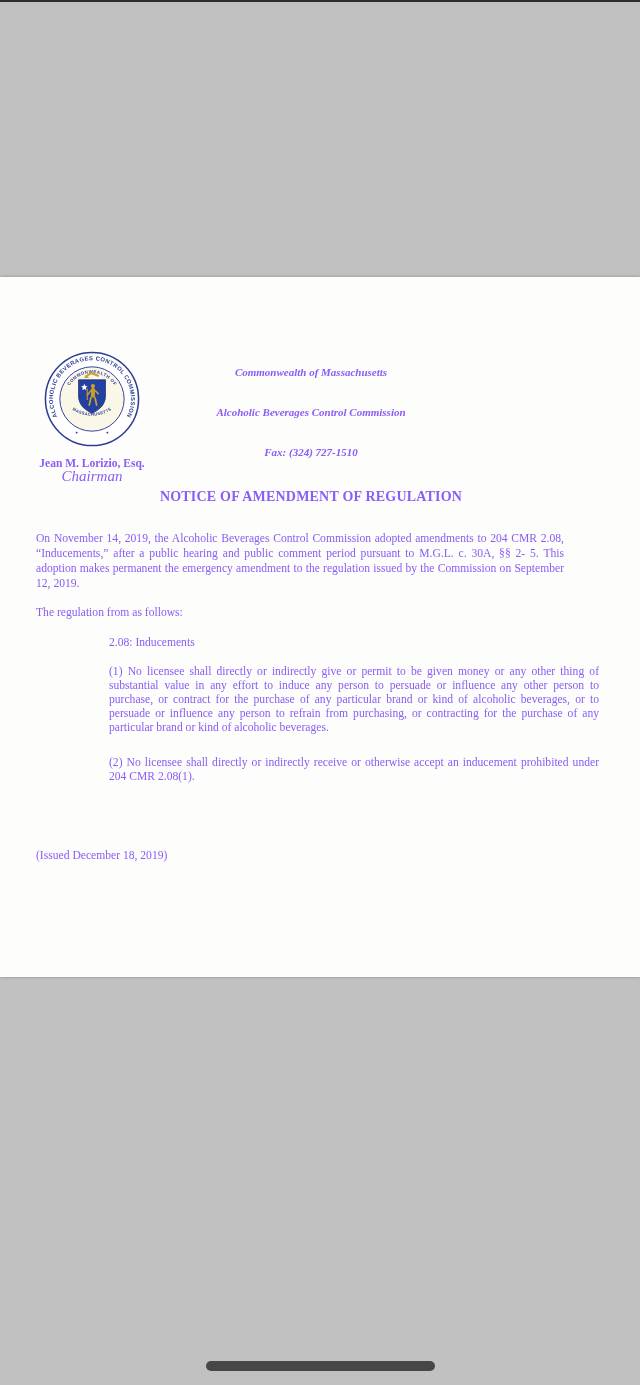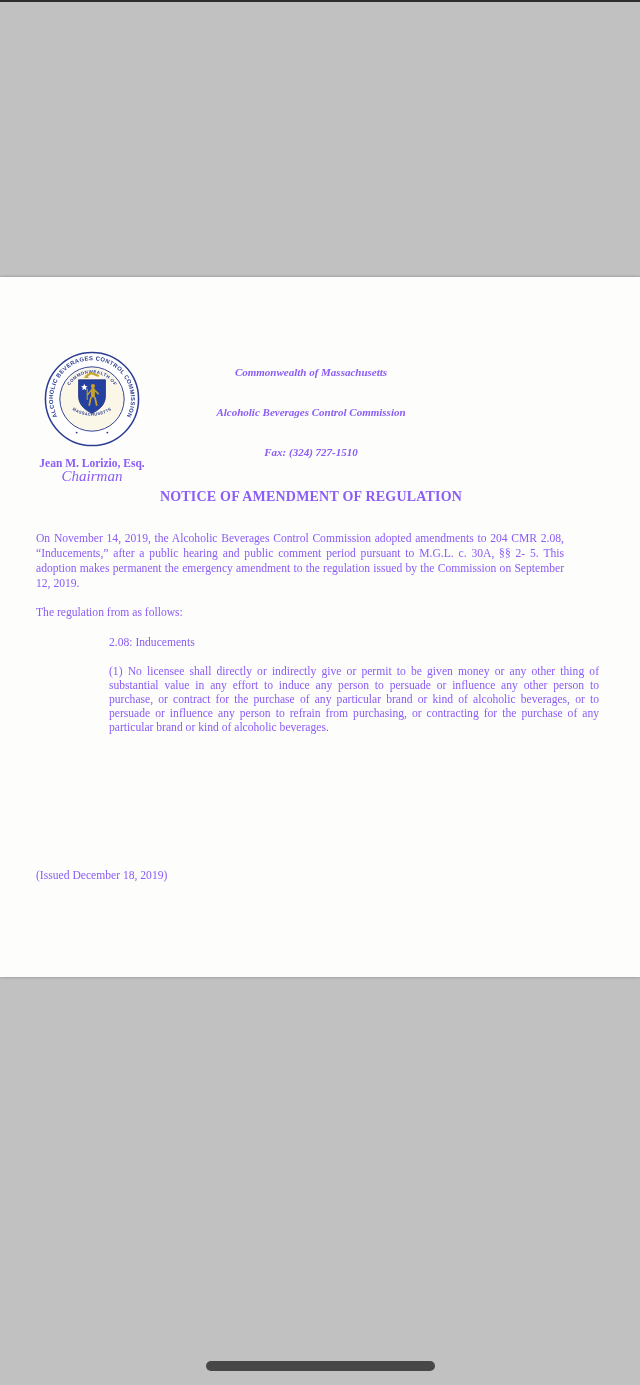--- a/index.html
+++ b/index.html
@@ -52,21 +52,21 @@
   .para.single { text-align: left; }
   .reg {
     left: 85px; width: 490px; line-height: 14.1px; margin-left: 24px;
   }
   #p1 { top: 255px; }
   #p2 { top: 329px; }
   #reg-title { top: 359px; }
   #reg1 { top: 388px; }
   #reg2 { top: 479px; }
   #p3 { top: 530px; }
-  #issued { top: 572px; margin-top: 20px; }
+  #issued { top: 572px; }
   .home-indicator {
     position: absolute; top: 1361px; left: 206px;
     width: 229px; height: 10px; border-radius: 5px;
     background: #474747;
   }
   .seal-text { font-family: "Liberation Sans", sans-serif; font-weight: bold; fill: #2c3e94; }
 </style>
 </head>
 <body>
 
@@ -122,20 +122,21 @@
     <div class="doc-heading">NOTICE OF AMENDMENT OF REGULATION</div>
 
     <div class="para" id="p1">On November 14, 2019, the Alcoholic Beverages Control Commission adopted amendments to 204 CMR 2.08, “Inducements,” after a public hearing and public comment period pursuant to M.G.L. c. 30A, §§ 2- 5.  This adoption makes permanent the emergency amendment to the regulation issued by the Commission on September 12, 2019.</div>
 
     <div class="para single" id="p2">The regulation from as follows:</div>
 
     <div class="para single reg" id="reg-title">2.08: Inducements</div>
 
     <div class="para reg" id="reg1">(1) No licensee shall directly or indirectly give or permit to be given money or any other thing of substantial value in any effort to induce any person to persuade or influence any other person to purchase, or contract for the purchase of any particular brand or kind of alcoholic beverages, or to persuade or influence any person to refrain from purchasing, or contracting for the purchase of any particular brand or kind of alcoholic beverages.</div>
 
+    <div class="para reg" id="reg2">(2) No licensee shall directly or indirectly receive or otherwise accept an inducement prohibited under 204 CMR 2.08(1).</div>
 
 
     <div class="para single" id="issued">(Issued December 18, 2019)</div>
 
   </div>
 
   <div class="home-indicator"></div>
 </div>
 
 </body></html>

